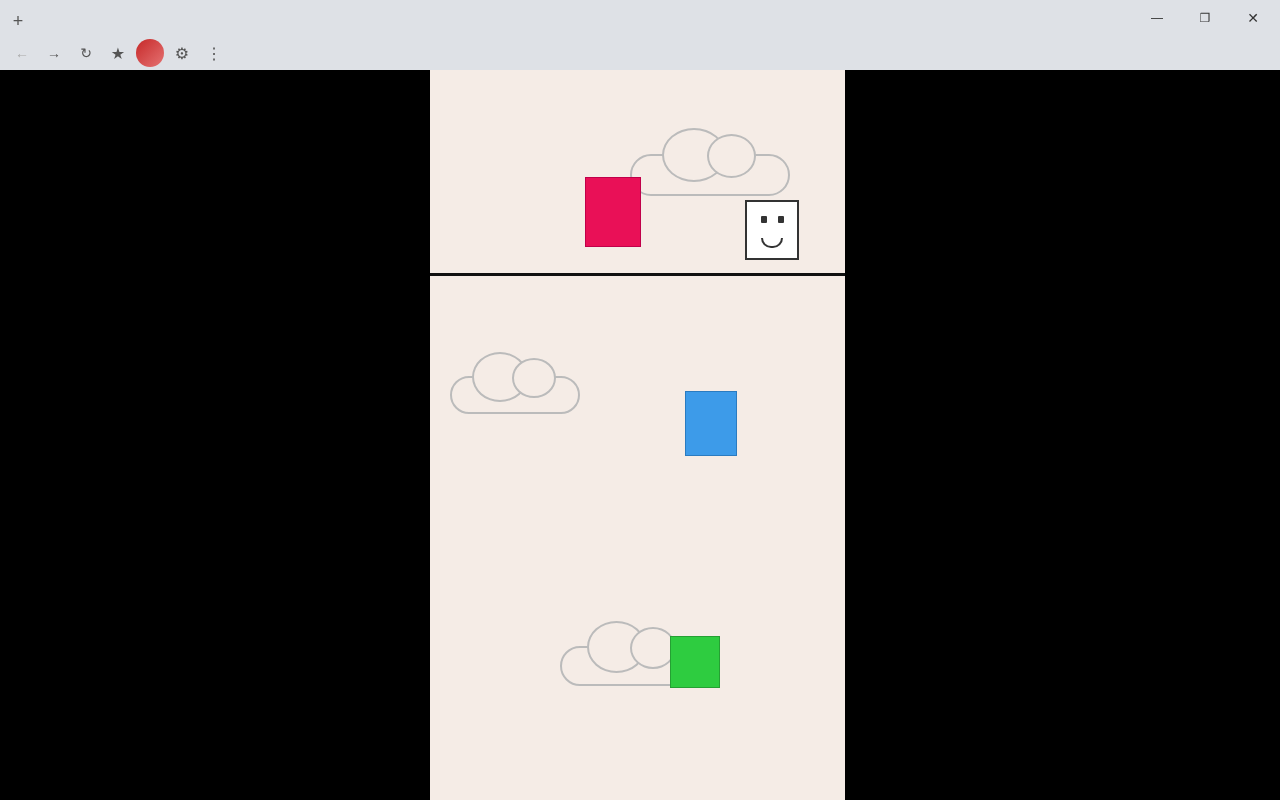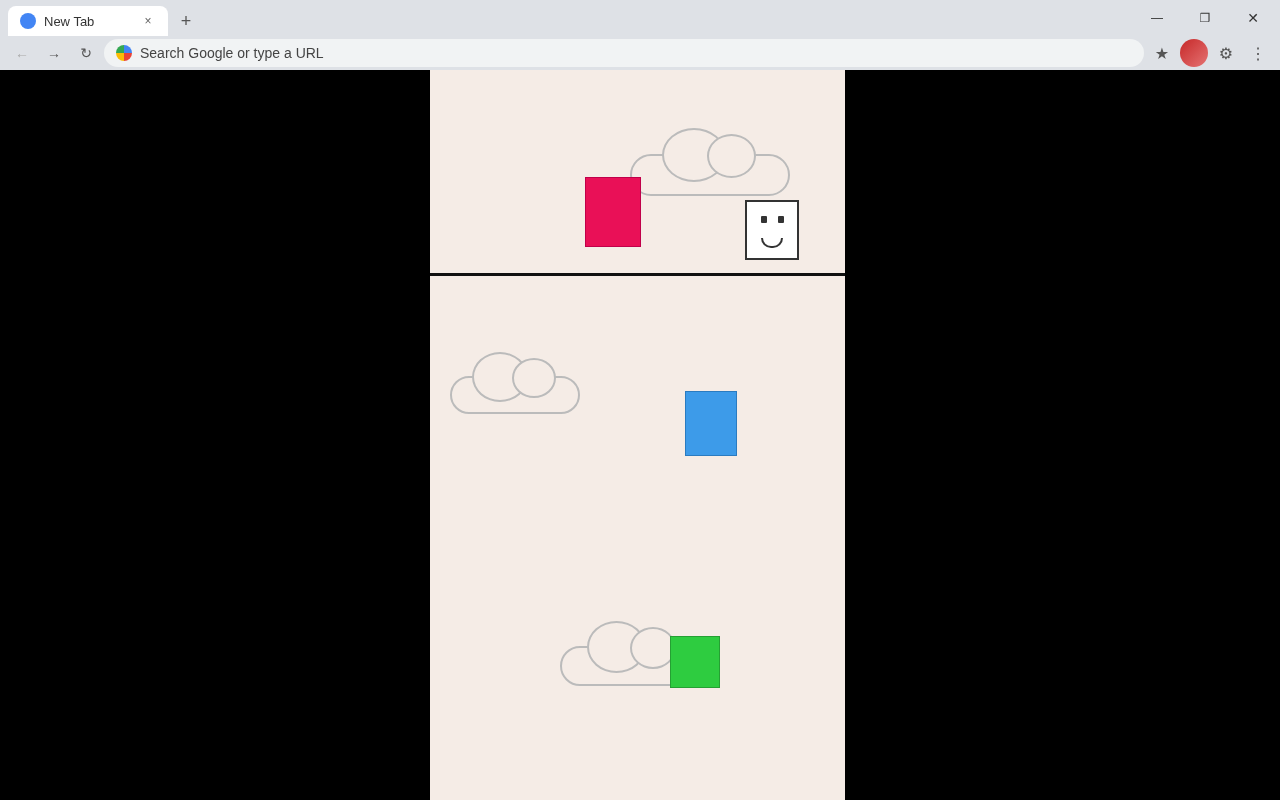--- a/index.html
+++ b/index.html
@@ -315,43 +315,34 @@
   </style>
 </head>
 <body>
 
 <div class="left-black"></div>
 <div class="right-black"></div>
 
 <div class="browser-frame">
 
   <div class="tab-bar">
-    <div class="tab">
-      <div class="tab-favicon"></div>
-      <span>New Tab</span>
-      <span class="tab-close">×</span>
-    </div>
     <div class="new-tab-btn">+</div>
 
     <div class="window-controls">
       <div class="win-btn">—</div>
       <div class="win-btn">❐</div>
       <div class="win-btn">✕</div>
     </div>
   </div>
 
   <div class="address-bar">
     <div class="nav-btn disabled">←</div>
     <div class="nav-btn">→</div>
     <div class="nav-btn">↻</div>
 
-    <div class="omnibox">
-      <div class="google-g"></div>
-      <span class="omnibox-text">Search Google or type a URL</span>
-    </div>
 
     <div class="address-right-icons">
       <div class="address-icon">★</div>
       <div class="profile-btn"></div>
       <div class="address-icon">⚙</div>
       <div class="address-icon">⋮</div>
     </div>
   </div>
 </div>
 

